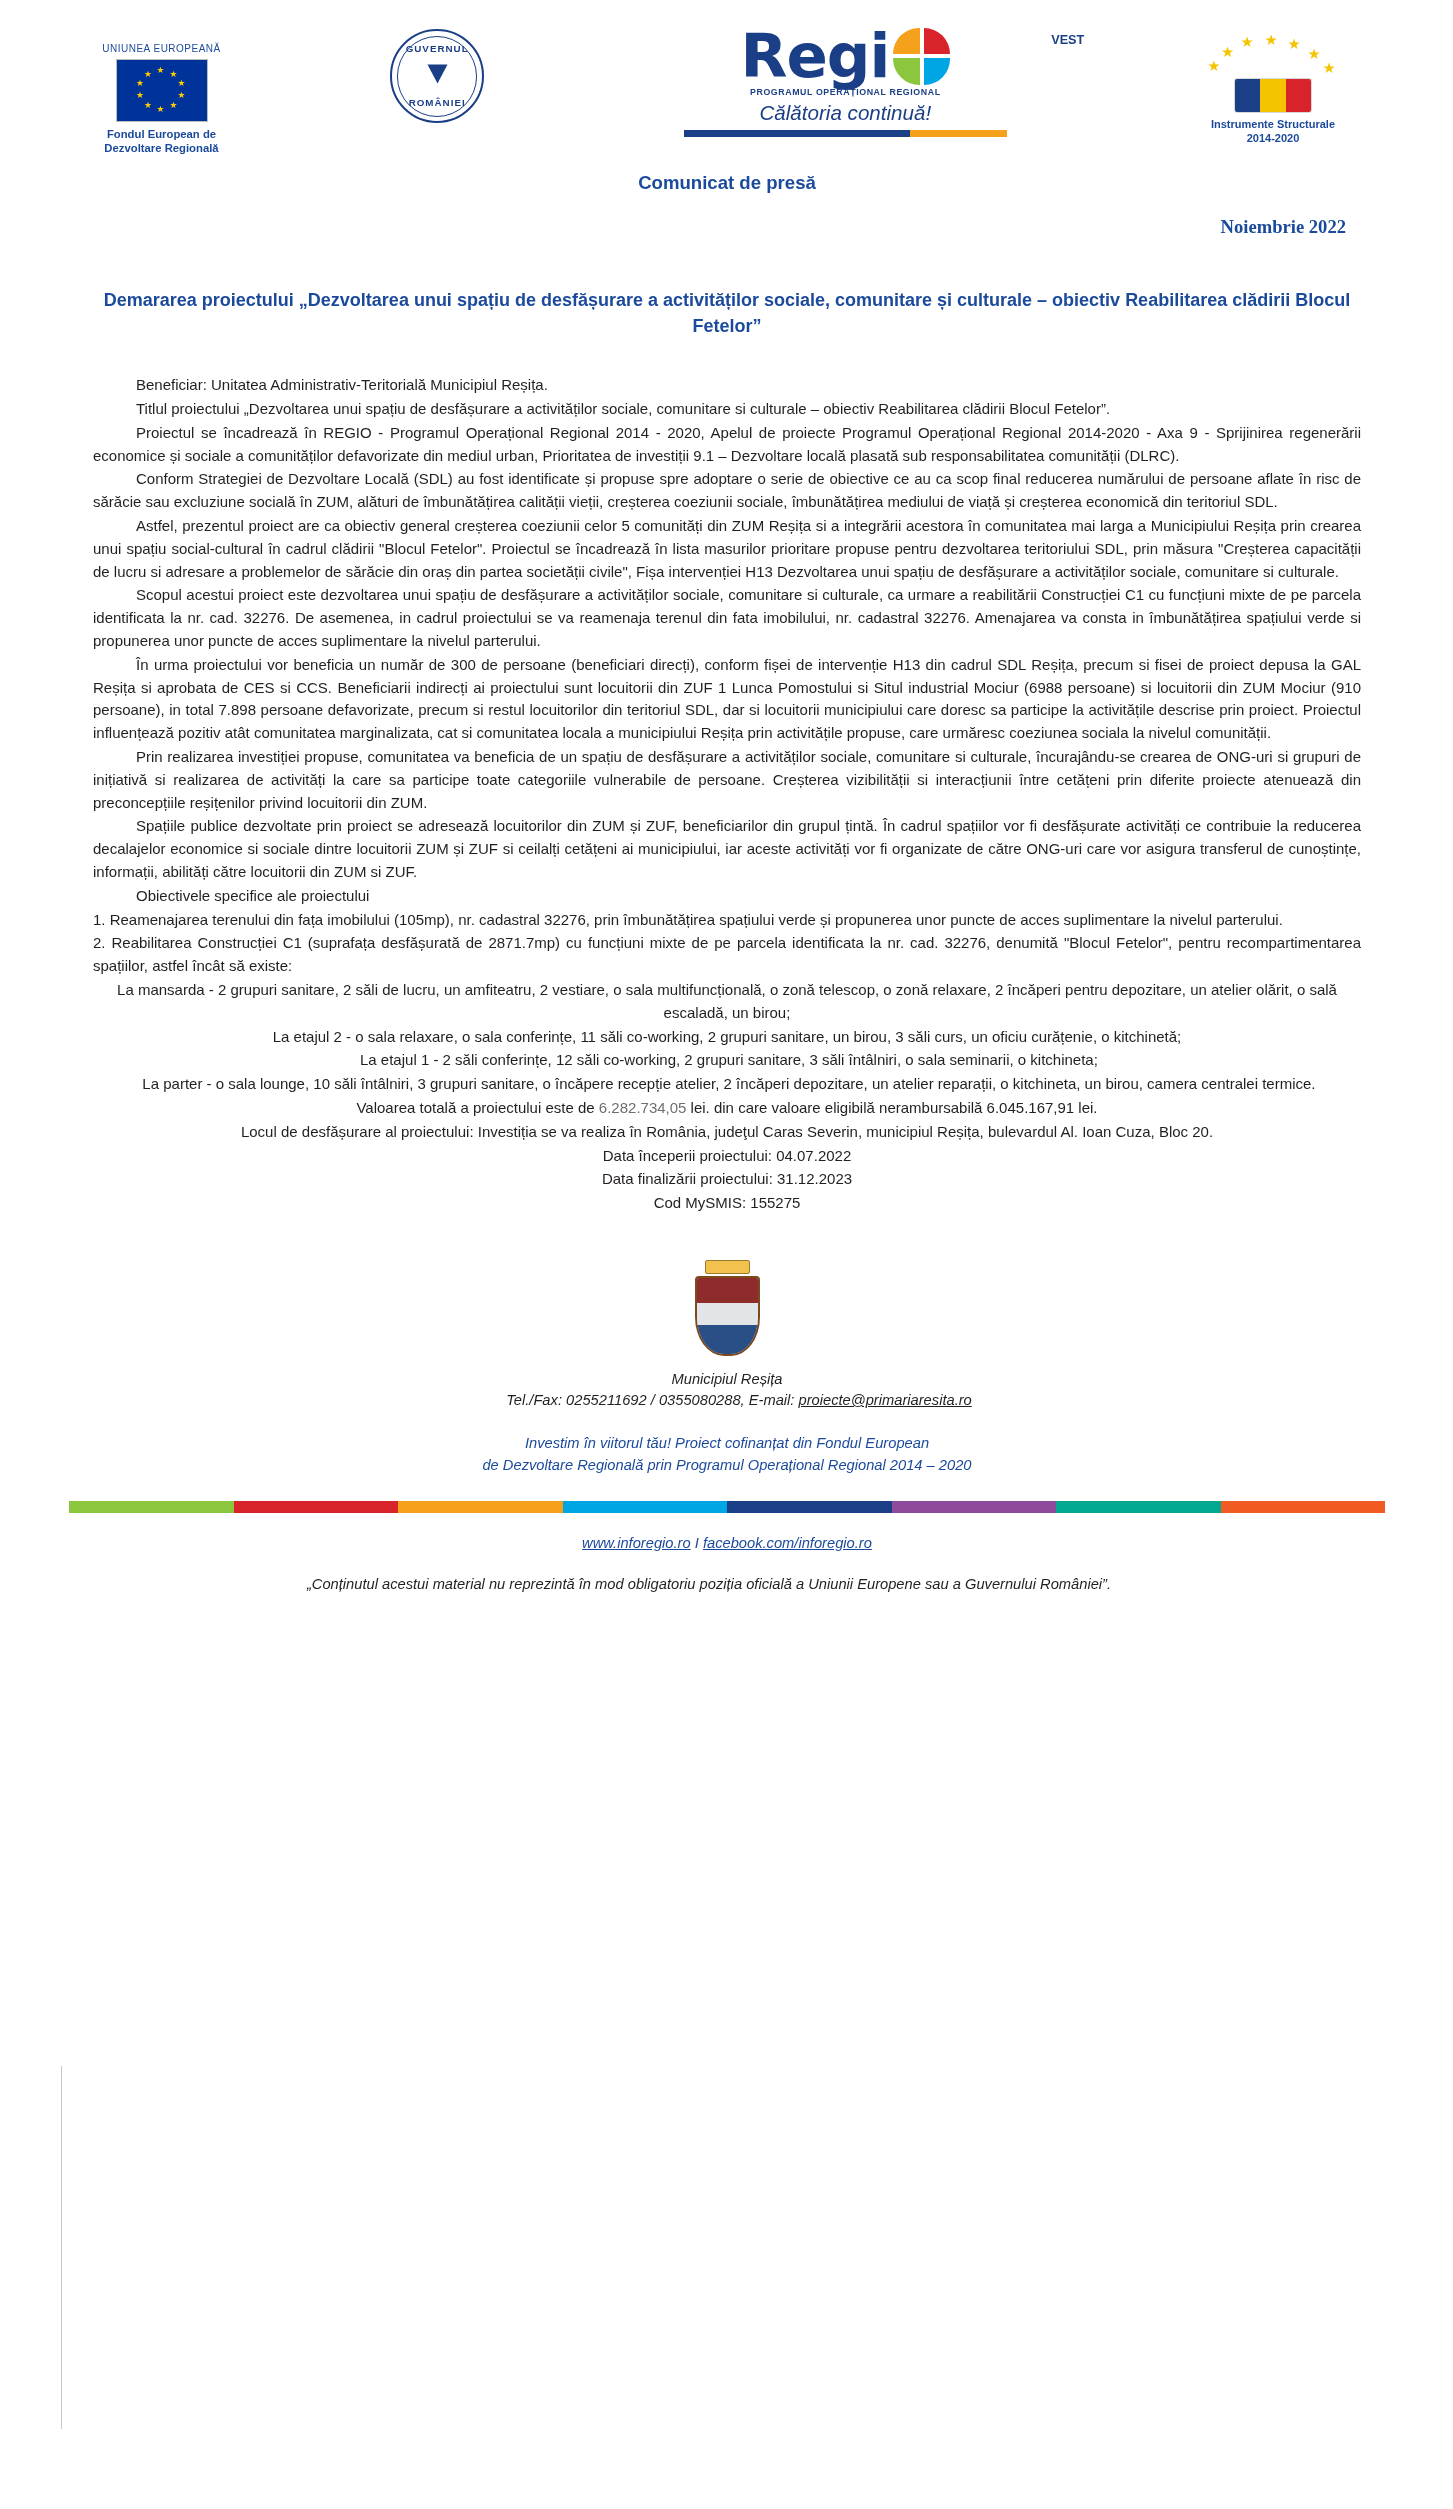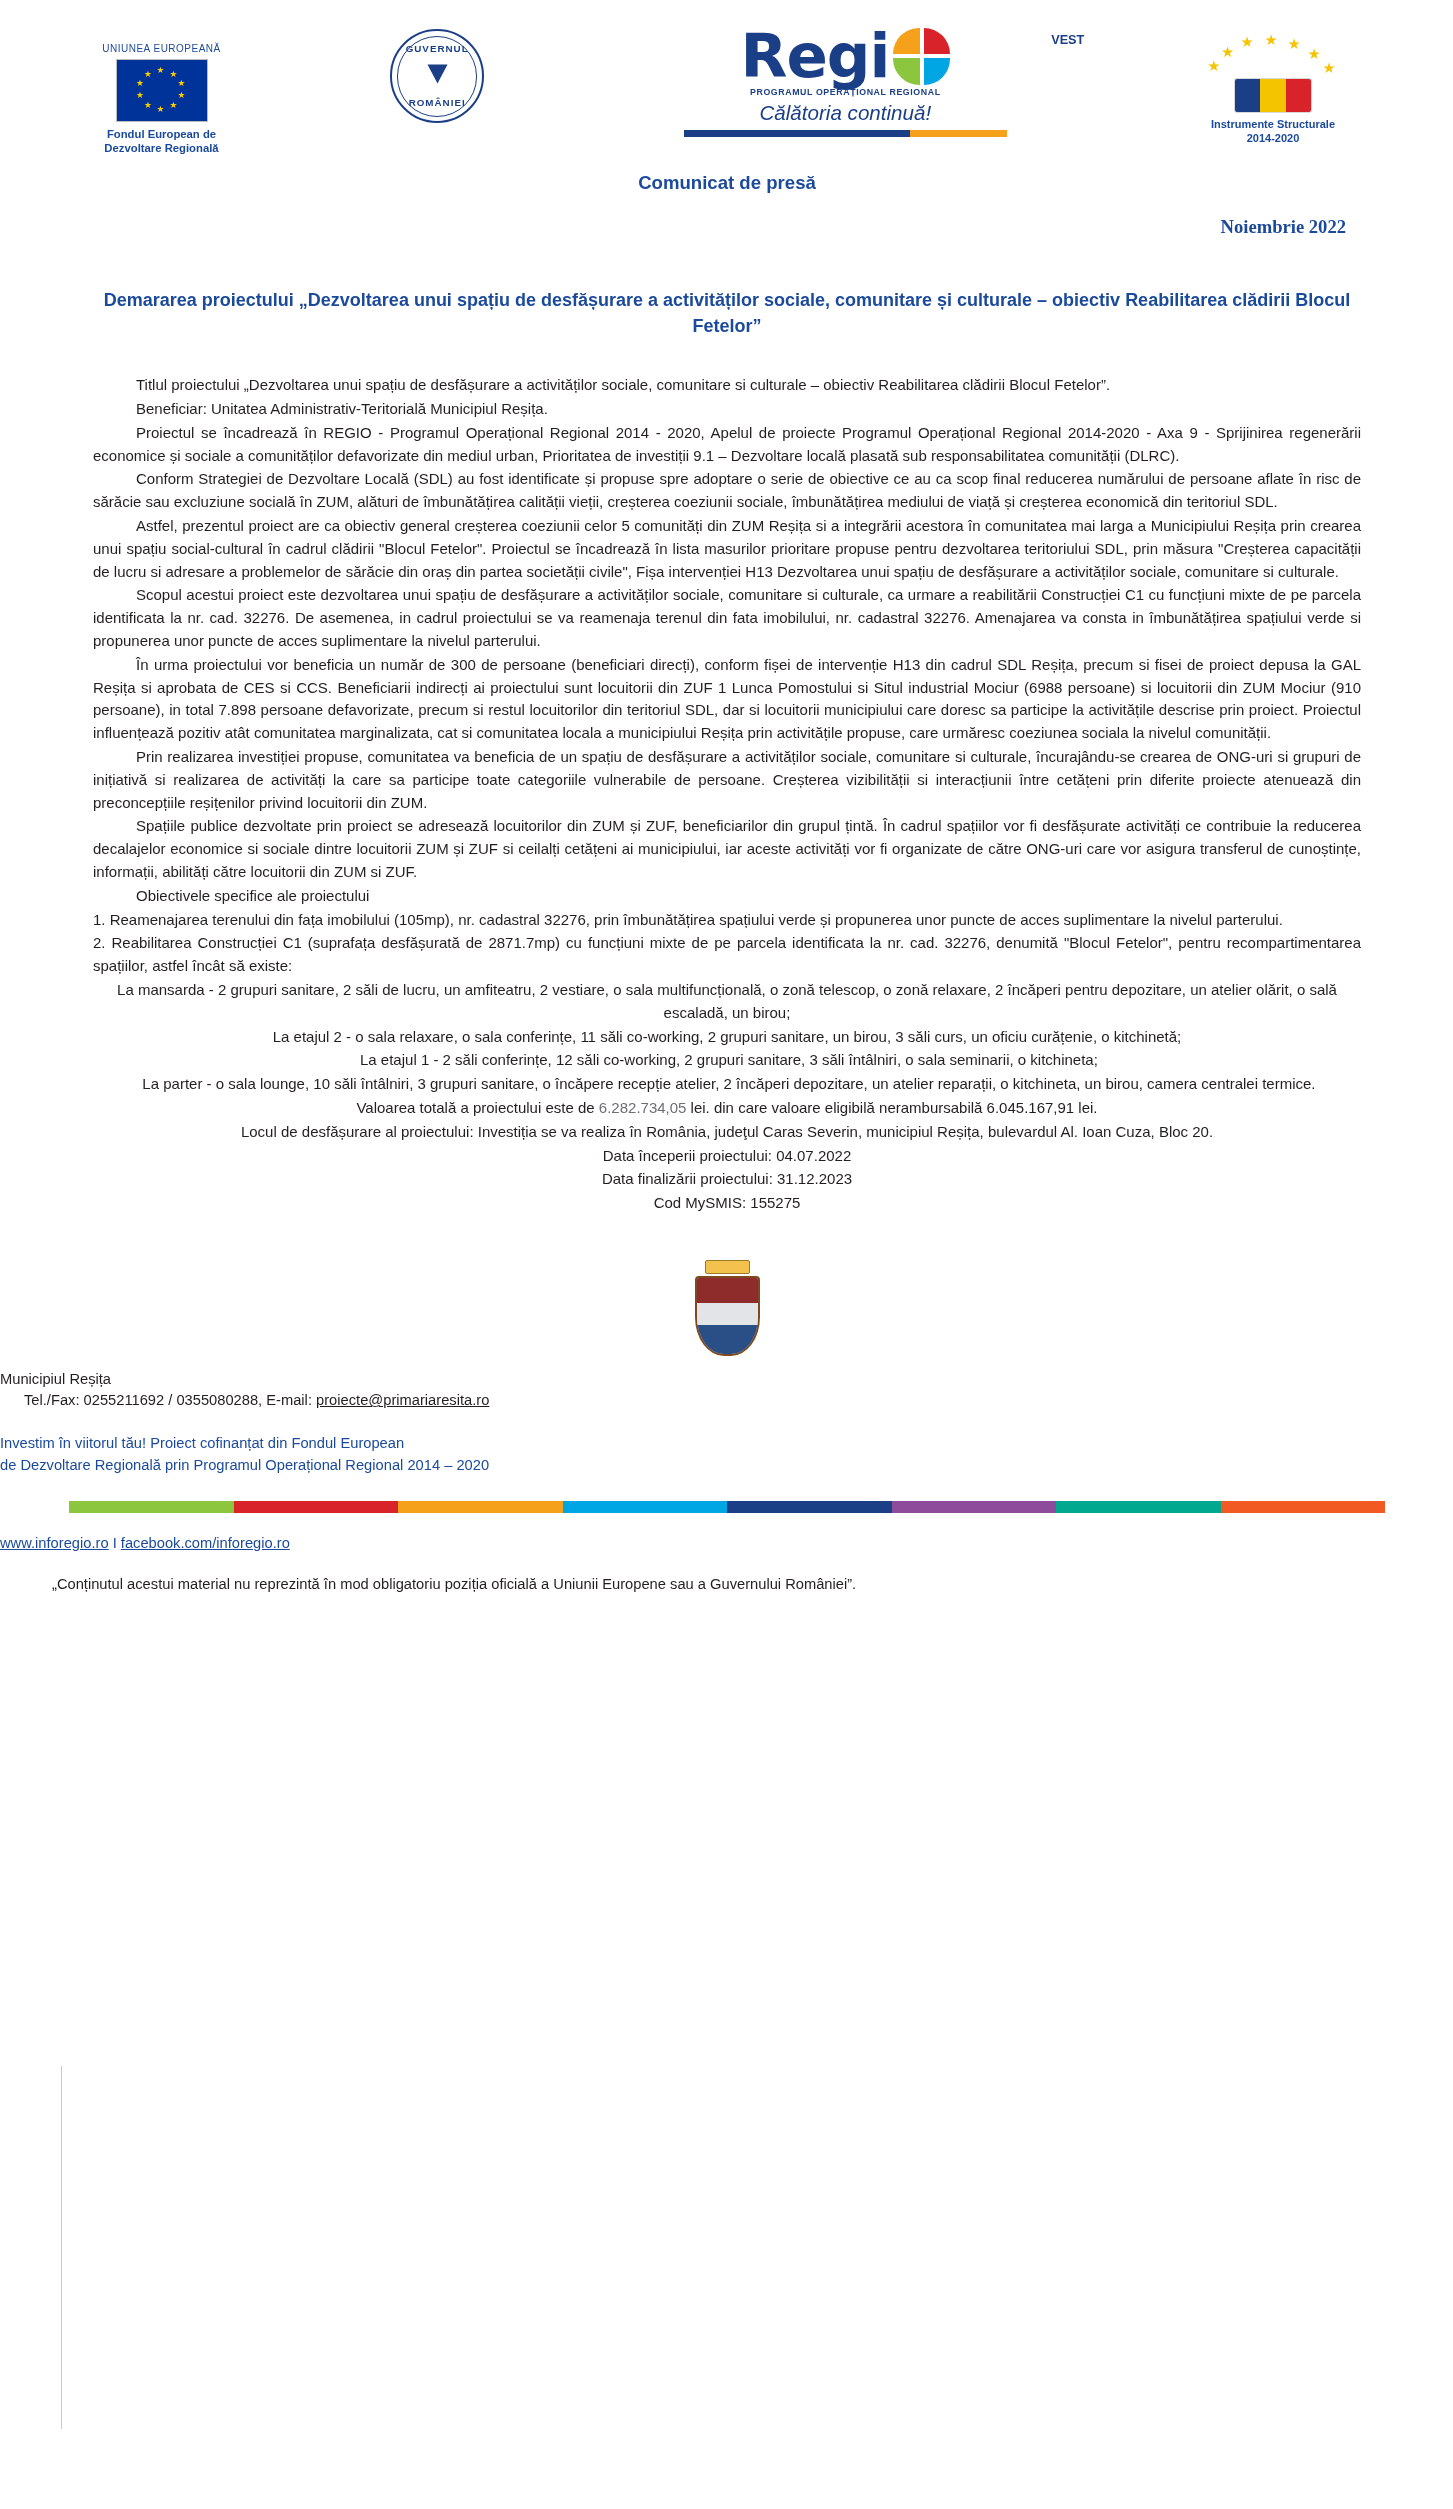--- a/index.html
+++ b/index.html
@@ -235,20 +235,22 @@
     text-indent: 43px;
     margin-top: 25.5px;
   }
   .list-line { text-align: center; }
   .small-gap { margin-top: 9.8px; }
 
   
   .footer {
     margin: 39px 0 0 0;
     padding-top: 5.9px;
+    text-align: center;
+    font-style: italic;
   }
   .coat {
     width: 65px;
     margin: 0 auto;
   }
   .coat-shield {
     width: 61px; height: 76px;
     margin: 0 auto;
     background: #c7d4e8;
     border: 2px solid #7d4a1f;
@@ -395,22 +397,22 @@
 2014-2020</div>
     </div>
   </div>
 
   <div class="press-title">Comunicat de presă</div>
   <div class="date-line">Noiembrie 2022</div>
 
   <div class="doc-title">Demararea proiectului „Dezvoltarea unui spațiu de desfășurare a activităților sociale, comunitare și culturale – obiectiv Reabilitarea clădirii Blocul Fetelor”</div>
 
   <div class="body">
+    <p class="ind">Beneficiar: Unitatea Administrativ-Teritorială Municipiul Reșița.</p>
     <p class="ind">Titlul proiectului „Dezvoltarea unui spațiu de desfășurare a activităților sociale, comunitare si culturale – obiectiv Reabilitarea clădirii Blocul Fetelor”.</p>
-    <p class="ind">Beneficiar: Unitatea Administrativ-Teritorială Municipiul Reșița.</p>
     <p class="ind">Proiectul se încadrează în REGIO - Programul Operațional Regional 2014 - 2020, Apelul de proiecte Programul Operațional Regional 2014-2020 - Axa 9 - Sprijinirea regenerării economice și sociale a comunităților defavorizate din mediul urban, Prioritatea de investiții 9.1 – Dezvoltare locală plasată sub responsabilitatea comunității (DLRC).</p>
     <p class="ind">Conform Strategiei de Dezvoltare Locală (SDL) au fost identificate și propuse spre adoptare o serie de obiective ce au ca scop final reducerea numărului de persoane aflate în risc de sărăcie sau excluziune socială în ZUM, alături de îmbunătățirea calității vieții, creșterea coeziunii sociale, îmbunătățirea mediului de viață și creșterea economică din teritoriul SDL.</p>
     <p class="ind">Astfel, prezentul proiect are ca obiectiv general creșterea coeziunii celor 5 comunități din ZUM Reșița si a integrării acestora în comunitatea mai larga a Municipiului Reșița prin crearea unui spațiu social-cultural în cadrul clădirii "Blocul Fetelor". Proiectul se încadrează în lista masurilor prioritare propuse pentru dezvoltarea teritoriului SDL, prin măsura "Creșterea capacității de lucru si adresare a problemelor de sărăcie din oraș din partea societății civile", Fișa intervenției H13 Dezvoltarea unui spațiu de desfășurare a activităților sociale, comunitare si culturale.</p>
     <p class="ind gap">Scopul acestui proiect este dezvoltarea unui spațiu de desfășurare a activităților sociale, comunitare si culturale, ca urmare a reabilitării Construcției C1 cu funcțiuni mixte de pe parcela identificata la nr. cad. 32276. De asemenea, in cadrul proiectului se va reamenaja terenul din fata imobilului, nr. cadastral 32276. Amenajarea va consta in îmbunătățirea spațiului verde si propunerea unor puncte de acces suplimentare la nivelul parterului.</p>
     <p class="ind gap">În urma proiectului vor beneficia un număr de 300 de persoane (beneficiari direcți), conform fișei de intervenție H13 din cadrul SDL Reșița, precum si fisei de proiect depusa la GAL Reșița si aprobata de CES si CCS. Beneficiarii indirecți ai proiectului sunt locuitorii din ZUF 1 Lunca Pomostului si Situl industrial Mociur (6988 persoane) si locuitorii din ZUM Mociur (910 persoane), in total 7.898 persoane defavorizate, precum si restul locuitorilor din teritoriul SDL, dar si locuitorii municipiului care doresc sa participe la activitățile descrise prin proiect. Proiectul influențează pozitiv atât comunitatea marginalizata, cat si comunitatea locala a municipiului Reșița prin activitățile propuse, care urmăresc coeziunea sociala la nivelul comunității.</p>
     <p class="ind gap">Prin realizarea investiției propuse, comunitatea va beneficia de un spațiu de desfășurare a activităților sociale, comunitare si culturale, încurajându-se crearea de ONG-uri si grupuri de inițiativă si realizarea de activități la care sa participe toate categoriile vulnerabile de persoane. Creșterea vizibilității si interacțiunii între cetățeni prin diferite proiecte atenuează din preconcepțiile reșițenilor privind locuitorii din ZUM.</p>
     <p class="ind gap">Spațiile publice dezvoltate prin proiect se adresează locuitorilor din ZUM și ZUF, beneficiarilor din grupul țintă. În cadrul spațiilor vor fi desfășurate activități ce contribuie la reducerea decalajelor economice si sociale dintre locuitorii ZUM și ZUF si ceilalți cetățeni ai municipiului, iar aceste activități vor fi organizate de către ONG-uri care vor asigura transferul de cunoștințe, informații, abilități către locuitorii din ZUM si ZUF.</p>
 
     <p class="objectives-head">Obiectivele specifice ale proiectului</p>
     <p>1. Reamenajarea terenului din fața imobilului (105mp), nr. cadastral 32276, prin îmbunătățirea spațiului verde și propunerea unor puncte de acces suplimentare la nivelul parterului.</p>

